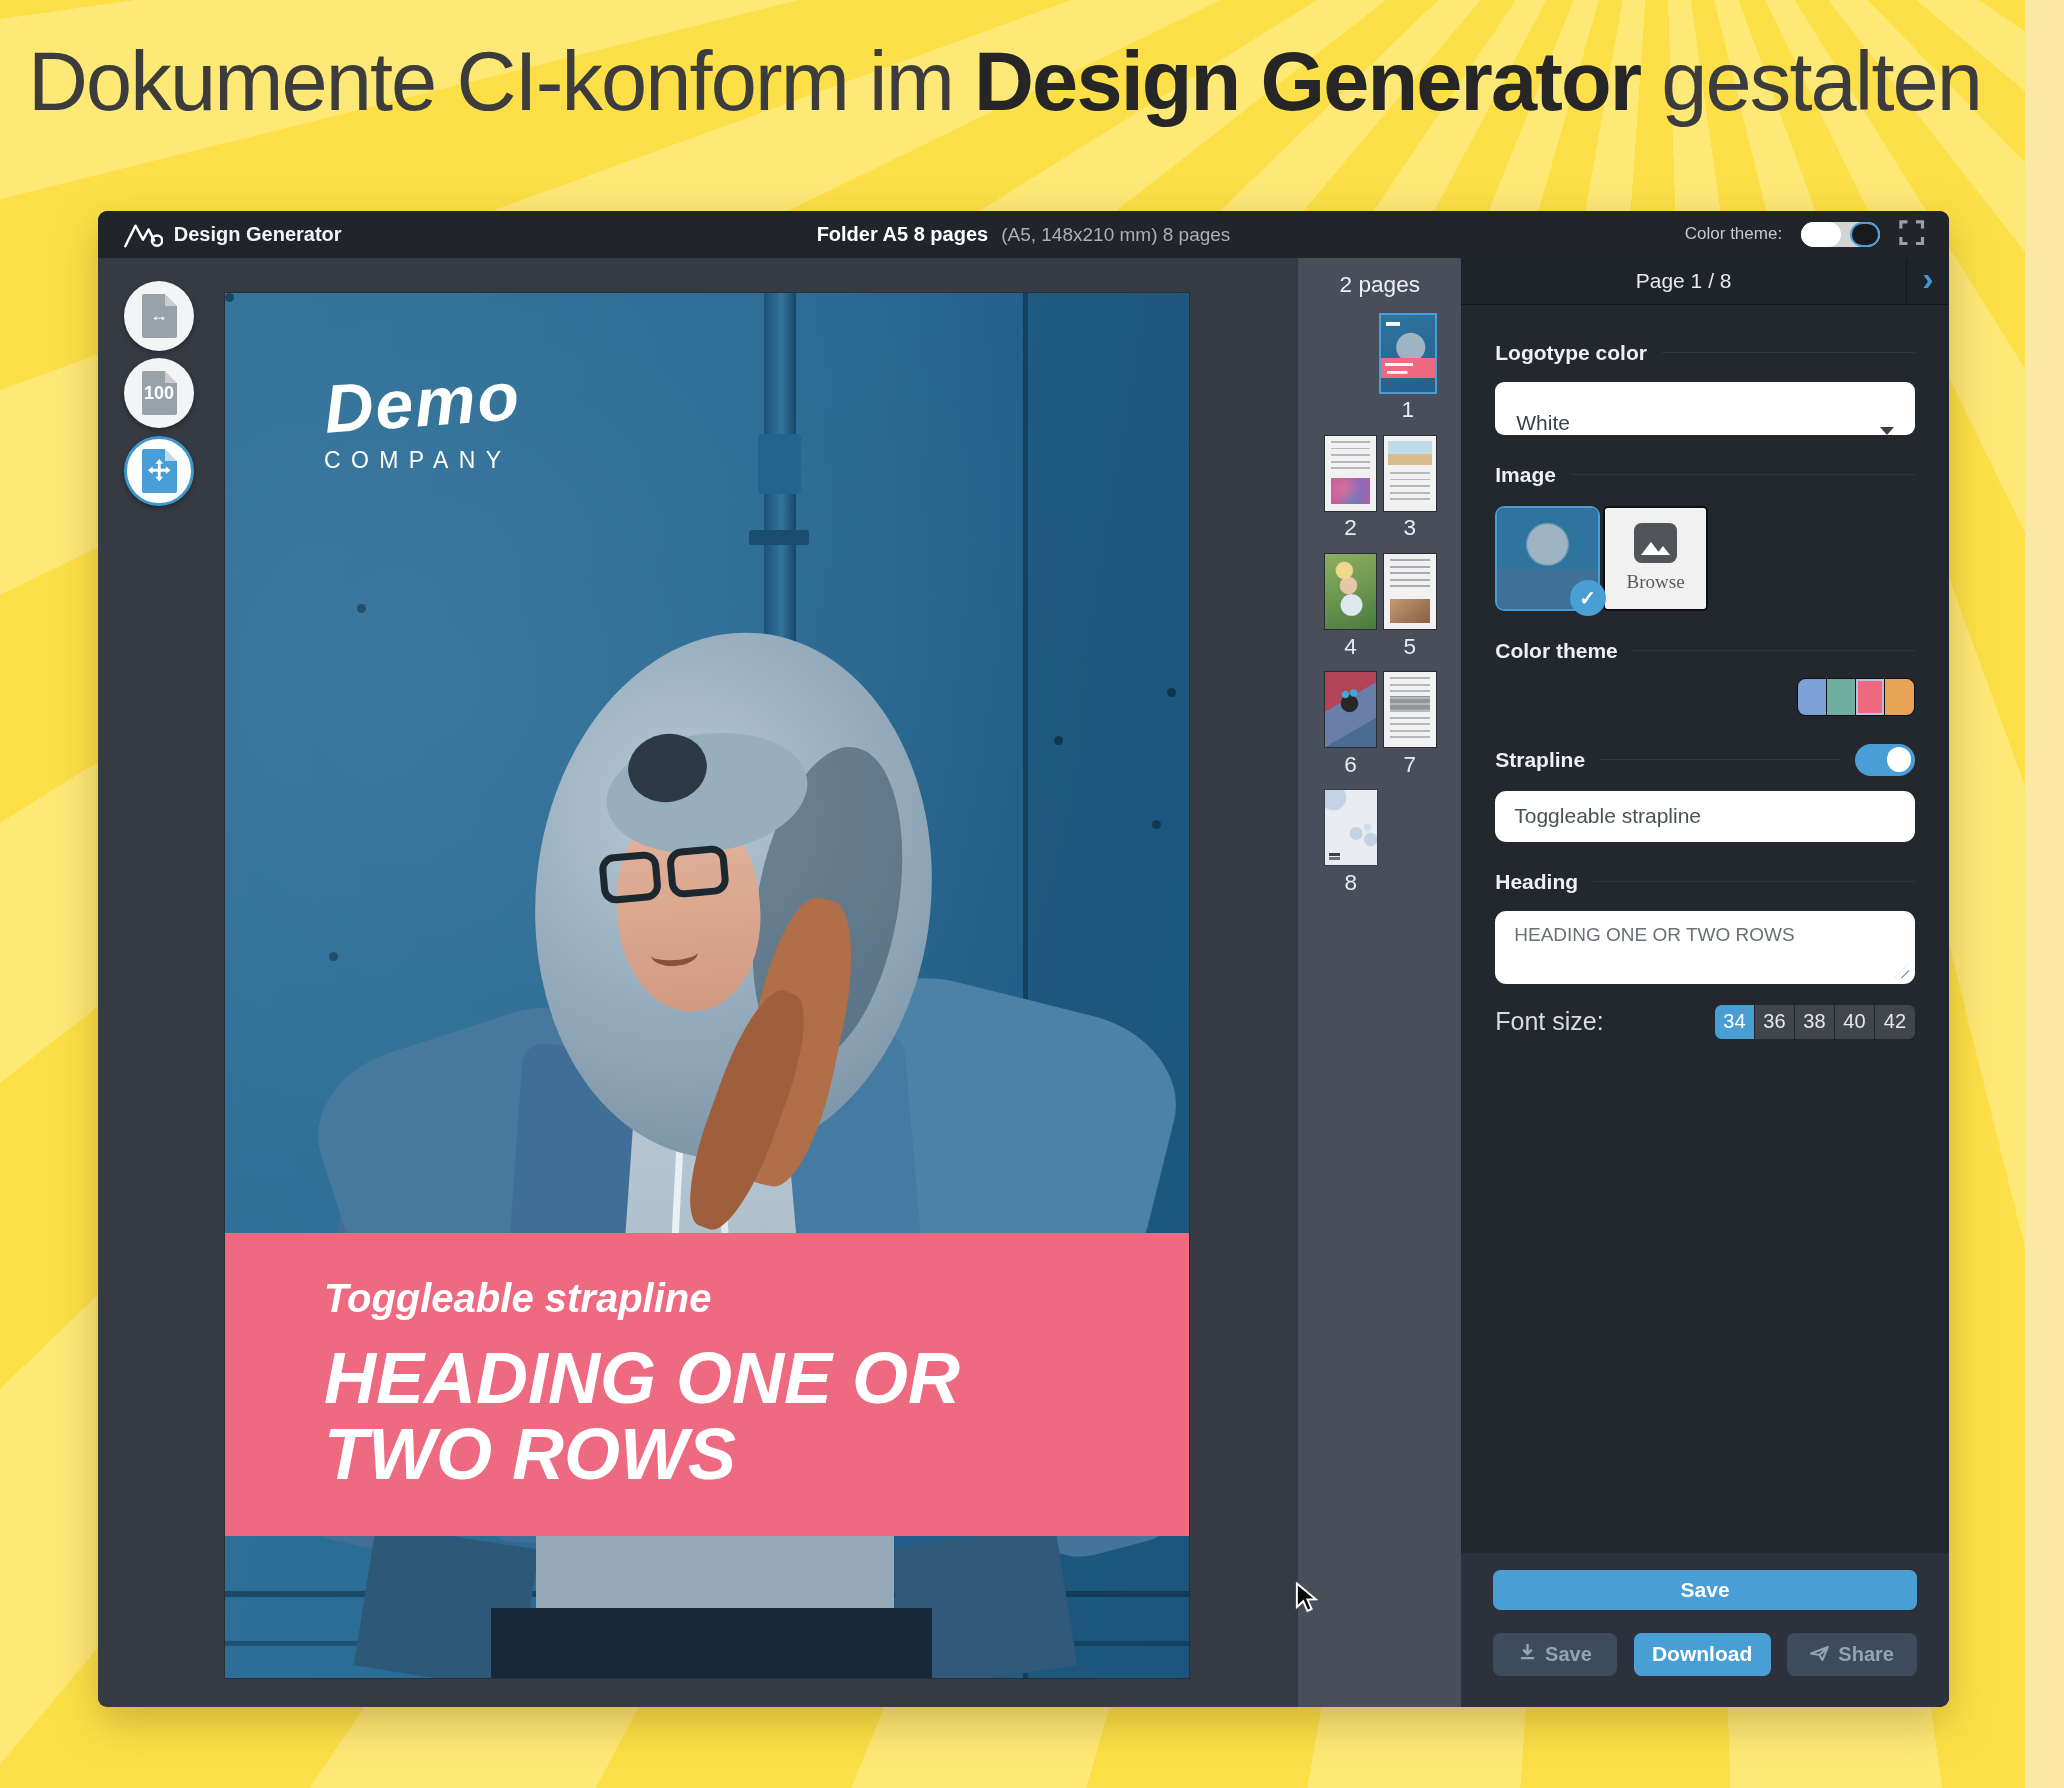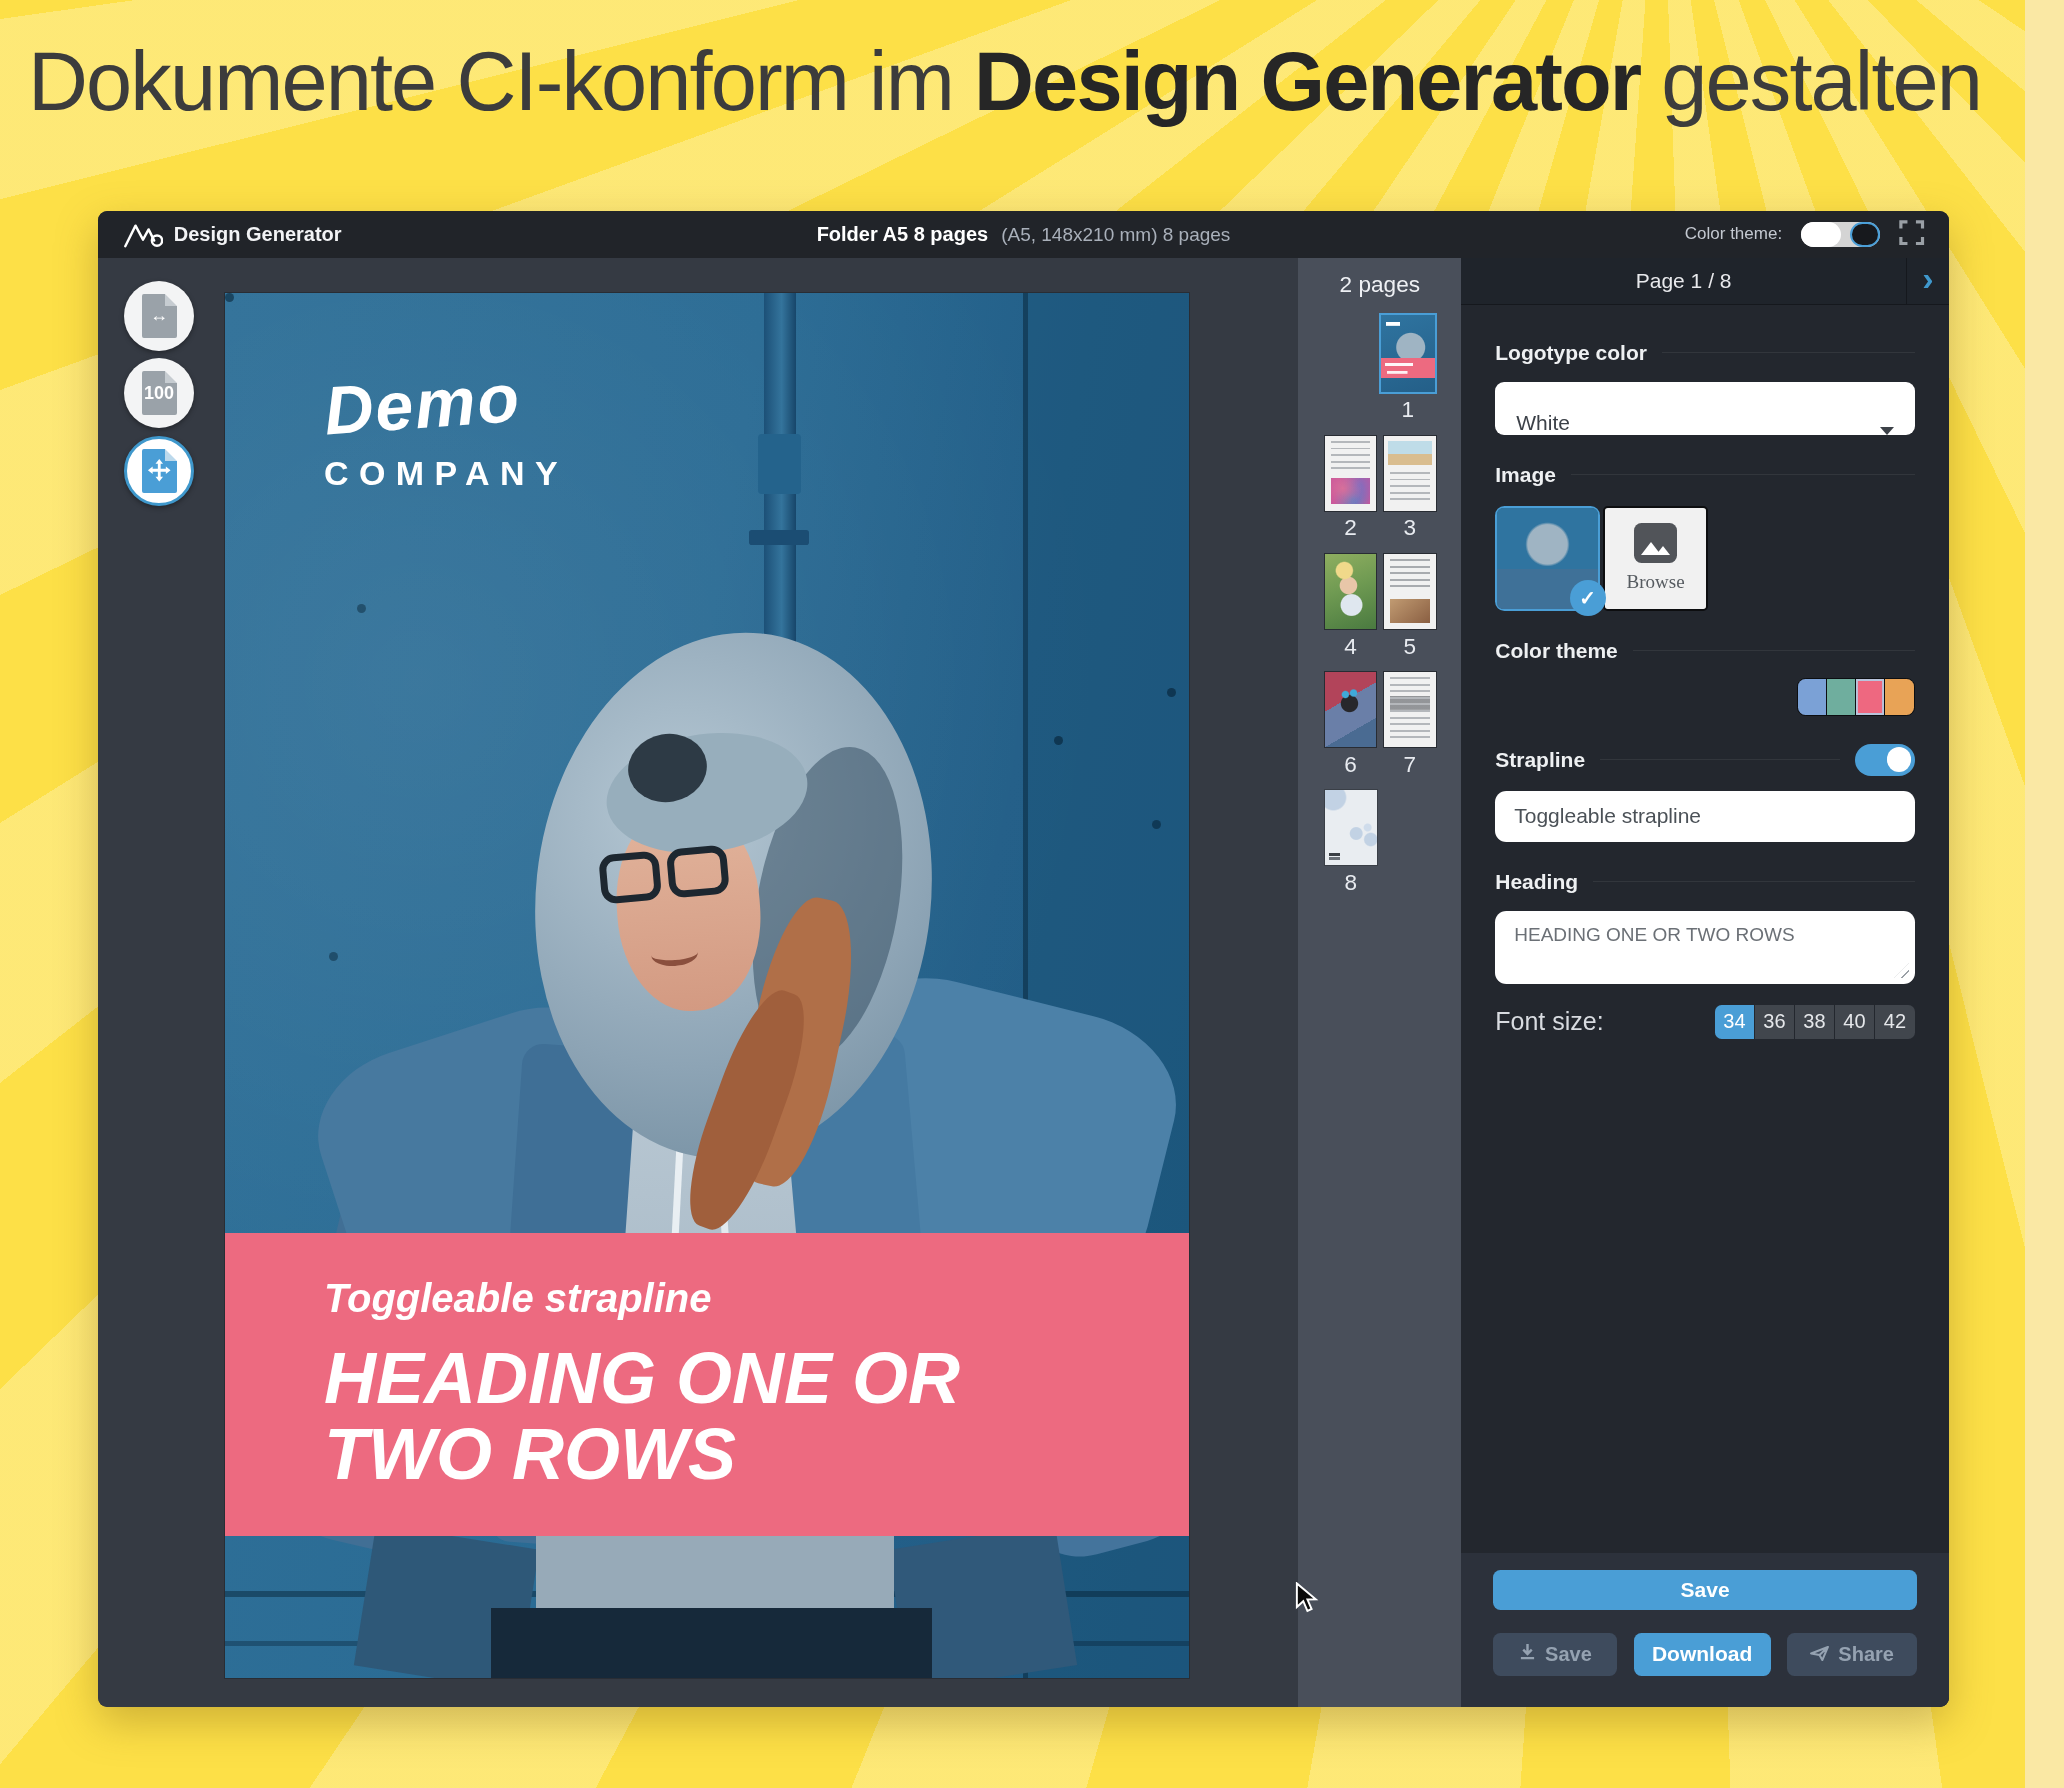--- a/index.html
+++ b/index.html
@@ -94,21 +94,21 @@
   .smile { position:absolute; left:426px; top:648px; width:47px; height:24.5px; border-bottom:6.6px solid #8a4f3d; border-radius:50%; transform:rotate(-4deg); }
   .hair1 { position:absolute; left:527px; top:603px; width:87px; height:292px; background:#b06f48; border-radius:42%; transform:rotate(12deg); }
   .hair2 { position:absolute; left:488px; top:692px; width:68px; height:250px; background:#a05f3c; border-radius:42%; transform:rotate(20deg); }
   .bottom-hoodie { position:absolute; left:311px; top:1241px; width:358px; height:87px; background:#97aab8; }
   .cuff-l { position:absolute; left:139px; top:1243px; width:165px; height:143px; background:#2e5878; transform:rotate(9deg); }
   .cuff-r { position:absolute; left:673px; top:1243px; width:169px; height:143px; background:#30597a; transform:rotate(-9deg); }
   .bottom-dark { position:absolute; left:266px; top:1315px; width:441px; height:73px; background:#16293a; }
 
   .cover-logo { position:absolute; left:99px; top:70px; color:#ffffff; z-index:6; }
   .logo-script { font-size:68px; font-weight:700; font-style:italic; letter-spacing:1.9px; transform:rotate(-4deg); }
-  .logo-sub { font-size:34px; letter-spacing:10.4px; margin-top:13px; font-weight:700; }
+  .logo-sub { font-size:23px; letter-spacing:10.4px; margin-top:6px; font-weight:400; }
 
   .banner { position:absolute; left:0; right:0; top:940px; height:303px; background:#ed6a80; z-index:5; padding:43px 0 0 99px; color:#ffffff; }
   .strapline-txt { font-size:40px; font-weight:700; font-style:italic; }
   .heading-txt { font-size:72px; font-weight:700; font-style:italic; line-height:1.06; margin-top:19px; max-width:678px; }
 
   
   .pp-header { text-align:center; font-size:22.6px; color:#eef0f4; line-height:32px; margin-bottom:11.3px; }
   .pp-content { width:113px; margin:0 auto 0 25.4px; }
   .thumb-row { display:flex; gap:5.6px; }
   .thumb-row.end { justify-content:flex-end; }

